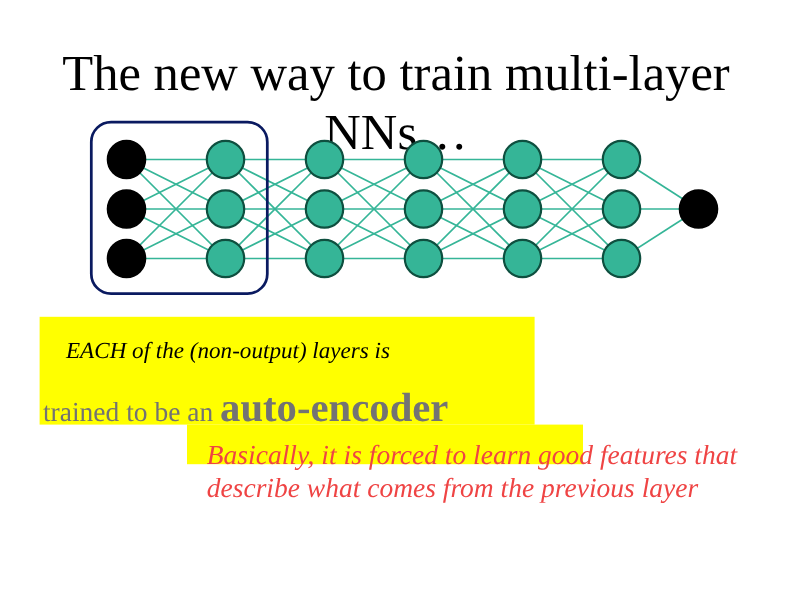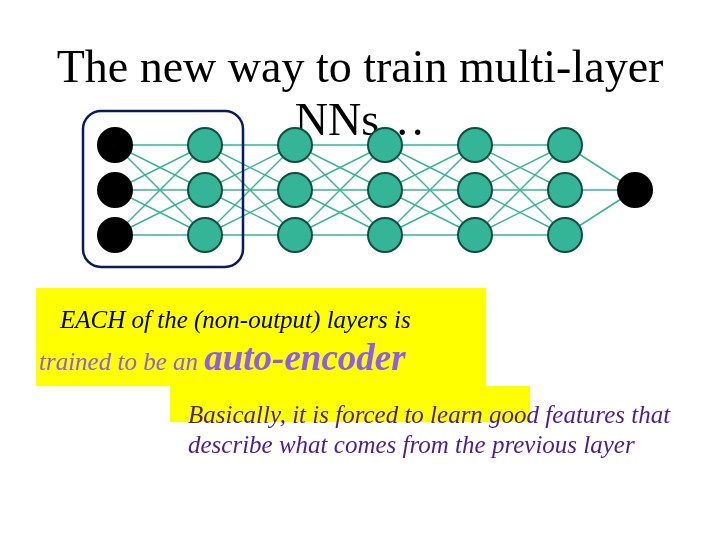--- a/index.html
+++ b/index.html
@@ -33,46 +33,45 @@
     height: 170px;
   }
   .hl-box {
     position: absolute;
     background: #ffff00;
   }
   .text1 {
     position: absolute;
     left: 60px;
     top: 306px;
-    font-size: 25px;
+    font-size: 21px;
     font-style: italic;
     color: #000;
     white-space: nowrap;
   }
   .text2 {
     position: absolute;
     left: 39px;
-    top: 336px;
+    top: 350px;
     font-size: 25px;
-    font-style: italic;
-    color: #8b5cf6;
+    color: #737373;
     white-space: nowrap;
   }
   .text2 .big {
     font-size: 37px;
     font-weight: bold;
   }
   .text3 {
     position: absolute;
     left: 188px;
     top: 400px;
     width: 490px;
     font-size: 25px;
     font-style: italic;
-    color: #4c1d95;
+    color: #ef4444;
     line-height: 1.18;
   }
 </style>
 </head>
 <body>
 
 <div class="slide">
 
   <div class="title">The new way to train multi-layer NNs…</div>
 

